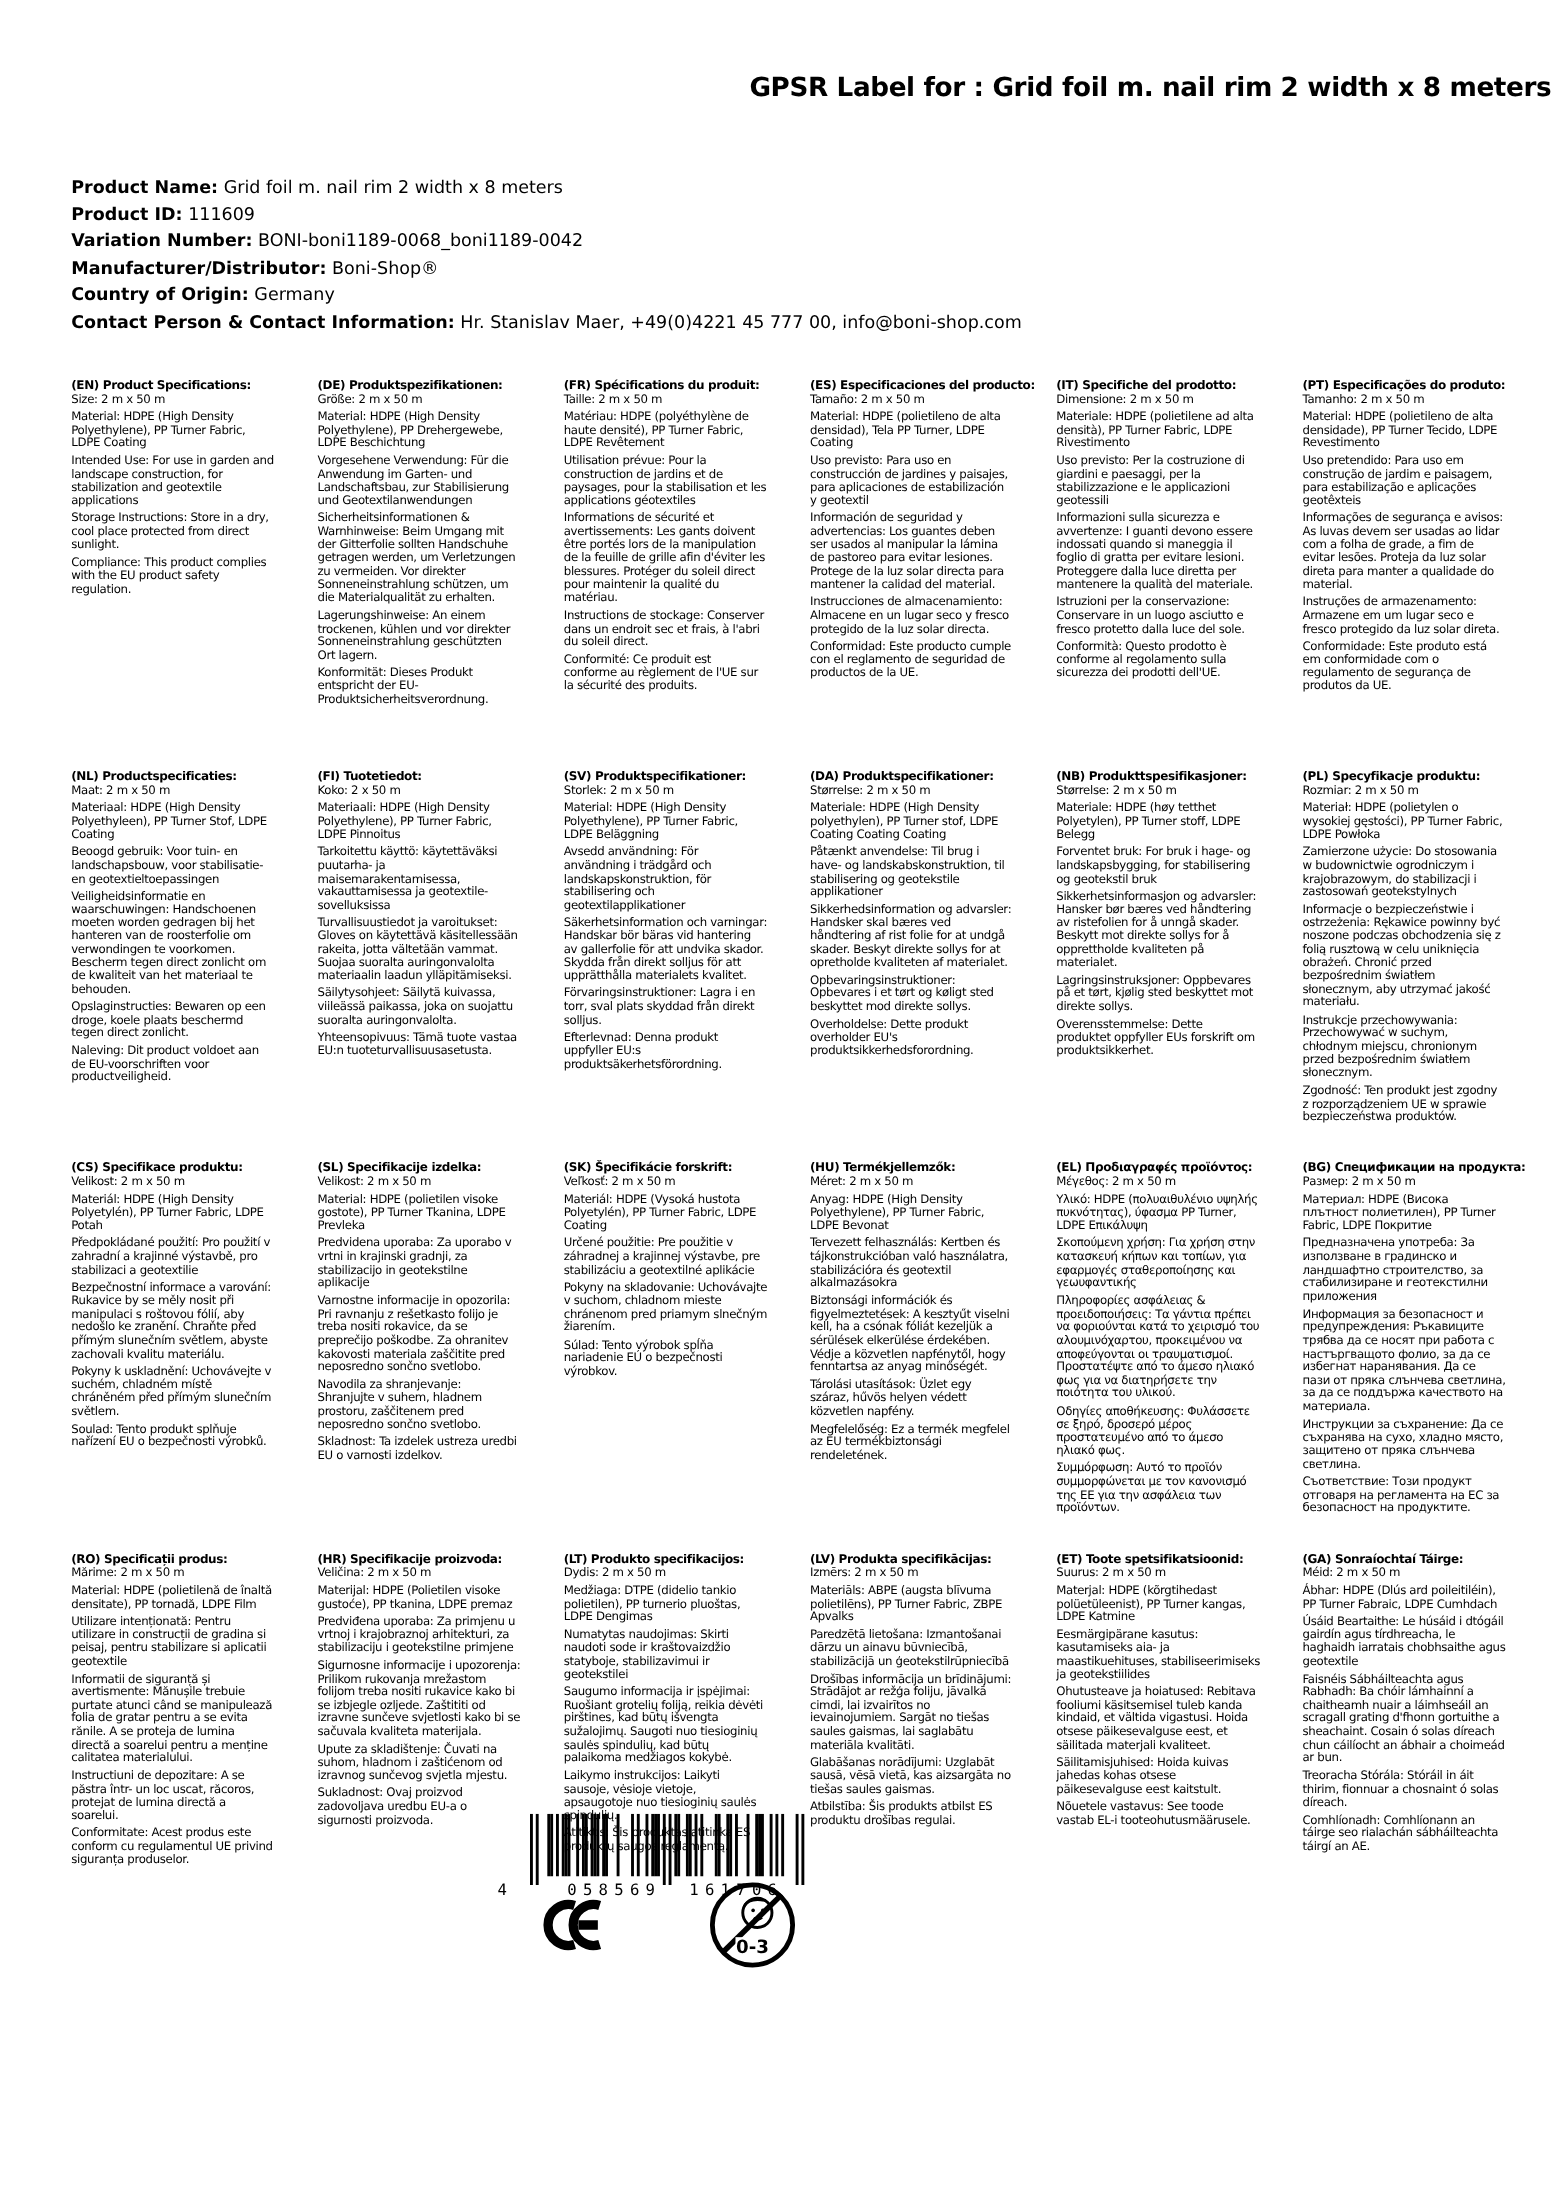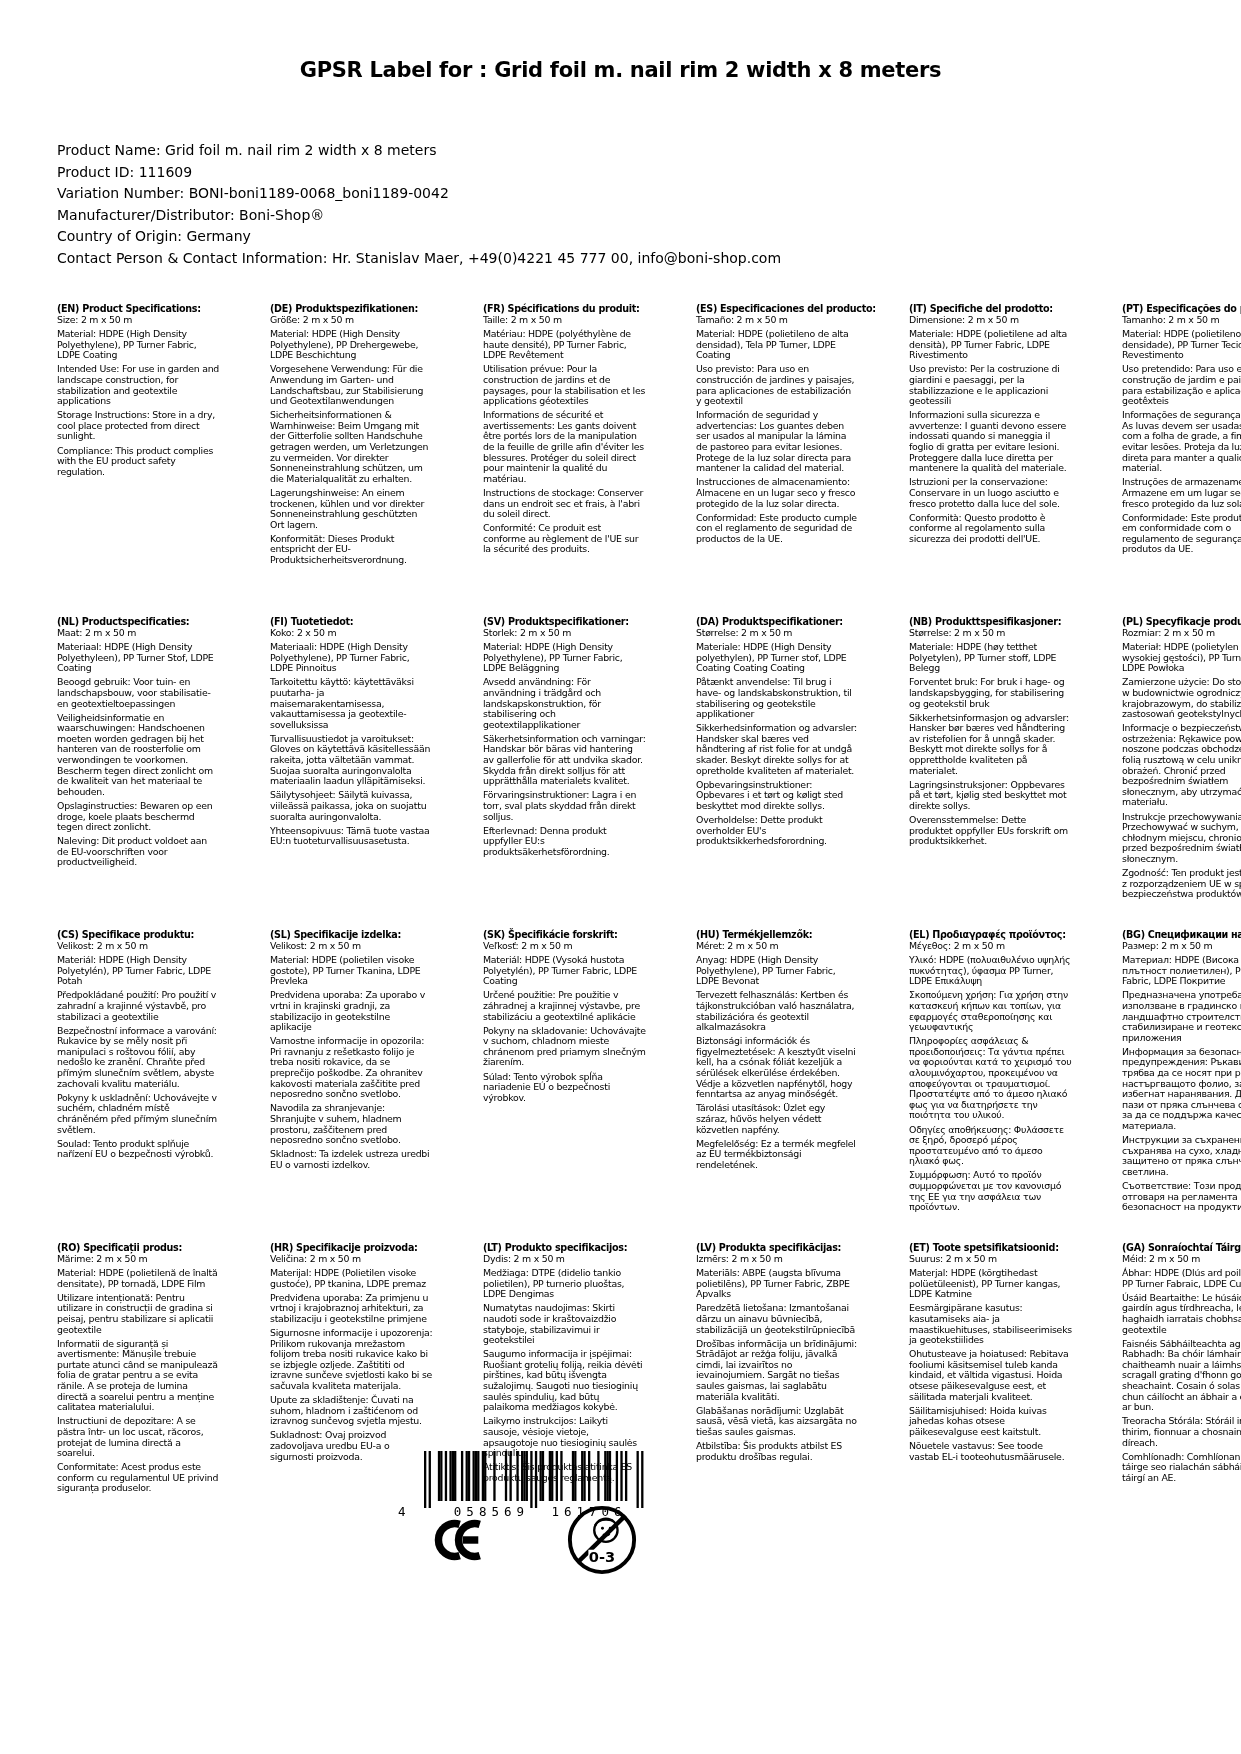--- a/index.html
+++ b/index.html
@@ -1,24 +1,24 @@
 <!DOCTYPE html>
 <html><head>
 <meta charset="utf-8">
 <style>
   html,body{margin:0;padding:0;background:#e8e8e8;}
   .page{position:relative;width:1241px;height:1754px;background:#ffffff;margin:0 auto;
         font-family:"DejaVu Sans","Liberation Sans",sans-serif;color:#000;overflow:hidden;}
-  .title{position:absolute;top:58px;left:0;width:100%;text-align:center;
+  .title{position:absolute;top:58px;left:0;width:100%;text-align:right;
          font-size:21px;font-weight:bold;letter-spacing:-0.3px;}
   .info{position:absolute;top:140px;left:57px;font-size:14px;line-height:21.5px;}
-  .info-row .lbl{font-weight:normal;margin-top:38px;}
+  .info-row .lbl{font-weight:bold;margin-top:38px;}
   .info-row .val{font-weight:normal;}
   .grid{position:absolute;top:303px;left:57px;width:1148px;
-        display:grid;grid-template-columns:repeat(6,163px);column-gap:50px;
+        display:grid;grid-template-columns:repeat(6,163px);column-gap:34px;
         grid-template-rows:repeat(4,313px);align-items:start;}
   .block{width:163px;}
   .block .hdr{font-size:9.6px;font-weight:bold;white-space:nowrap;letter-spacing:-0.3px;margin:0 0 1px 0;}
   .block p{font-size:9.4px;line-height:10.6px;letter-spacing:-0.25px;margin:0 0 3.5px 0;}
   .footer{position:absolute;left:0;top:1440px;width:1241px;height:160px;}
   .barcode-bars{position:absolute;left:424px;top:11px;}
   .bc-digit{position:absolute;top:64px;font-size:12.5px;font-family:"DejaVu Sans Mono","Liberation Mono",monospace;}
   .bc-first{left:398px;width:22px;text-align:left;}
   .bc-g1{left:433px;width:96px;text-align:right;letter-spacing:5px;}
   .bc-g2{left:541px;width:96px;text-align:center;letter-spacing:5px;}

